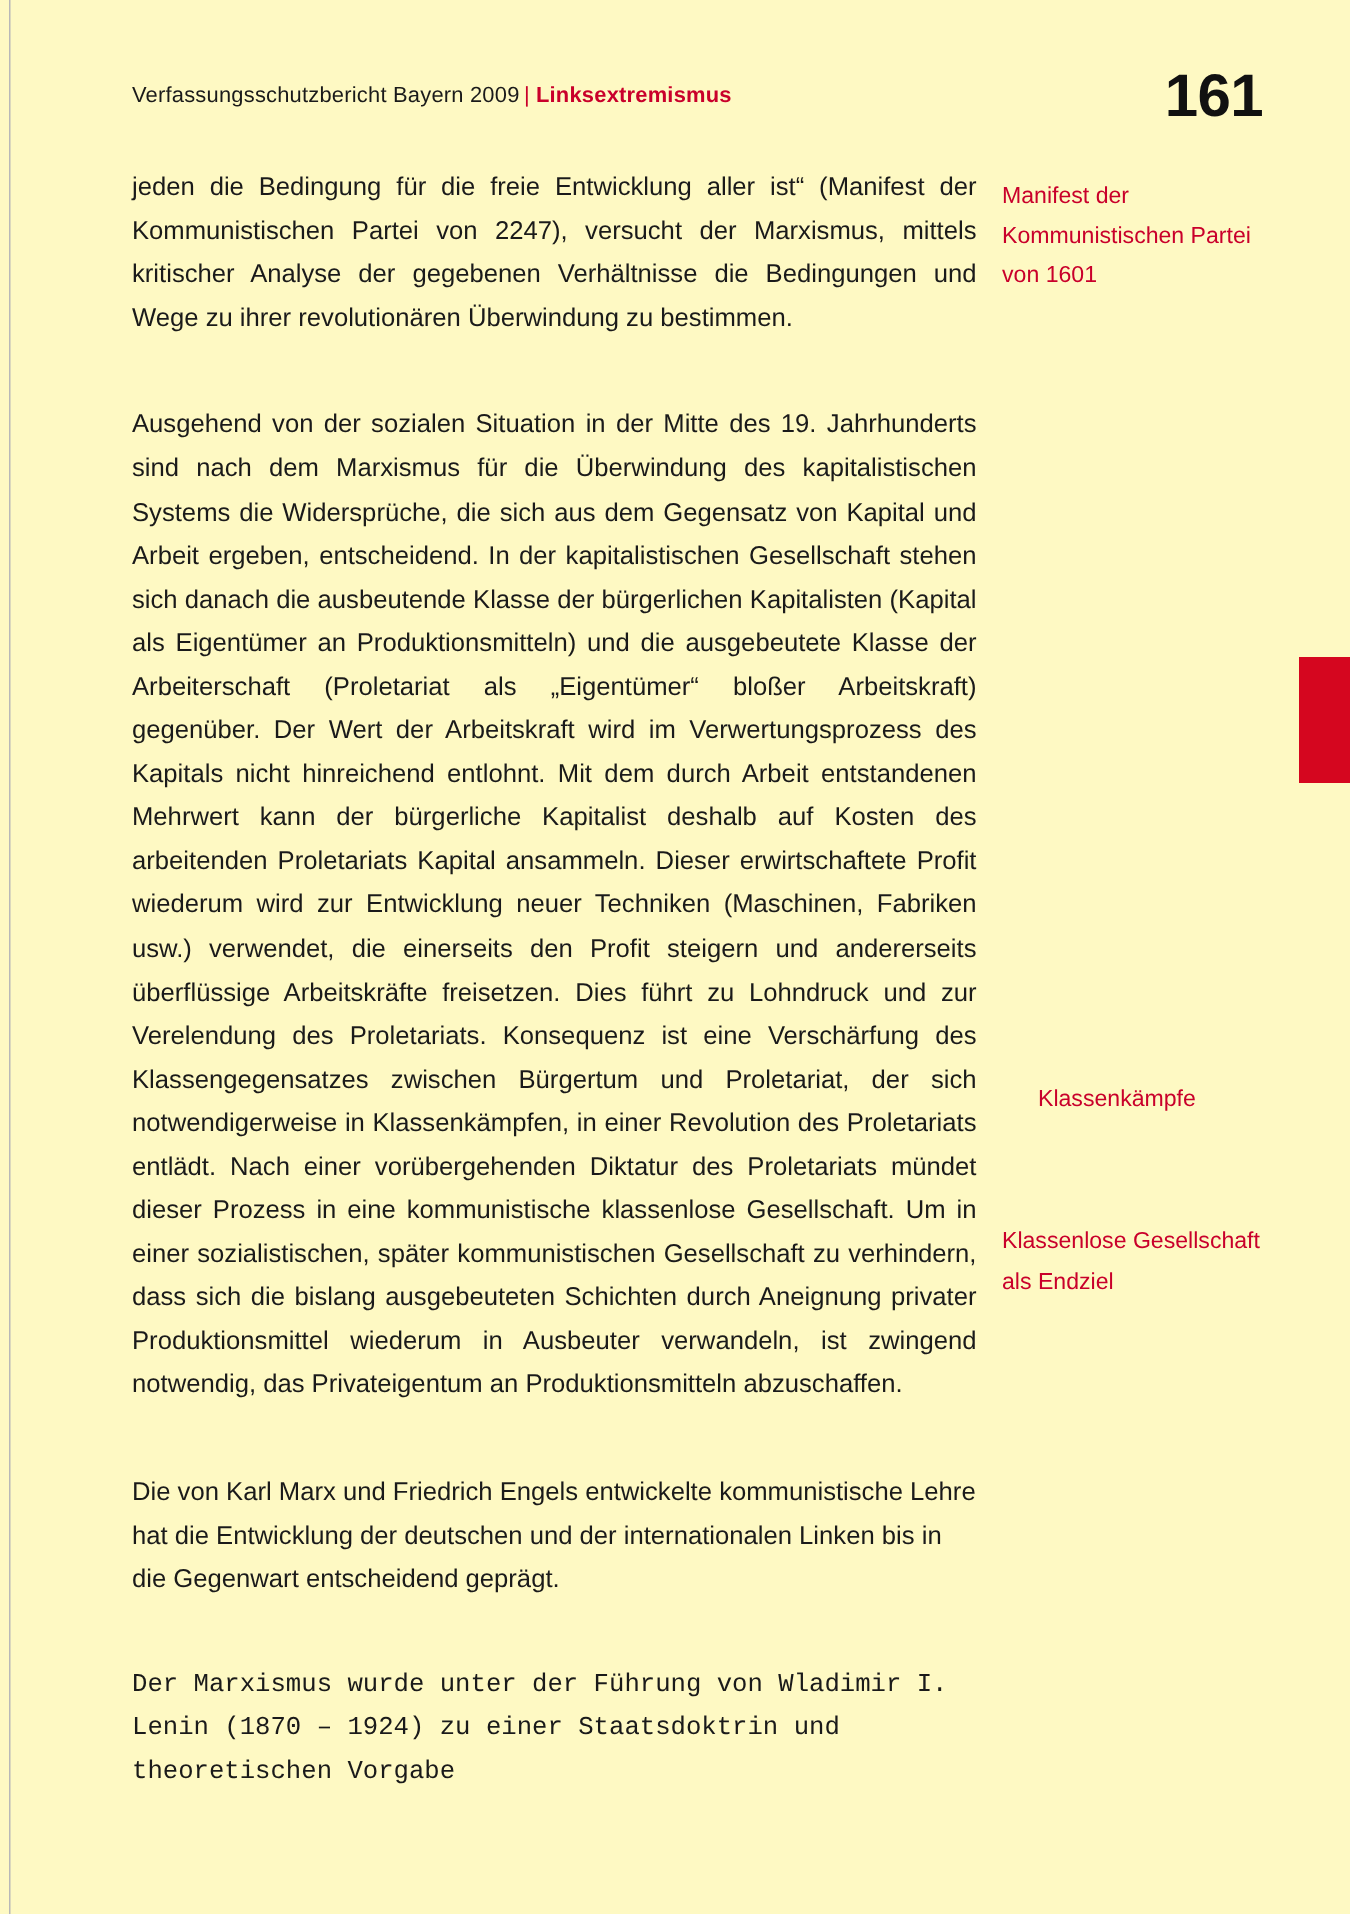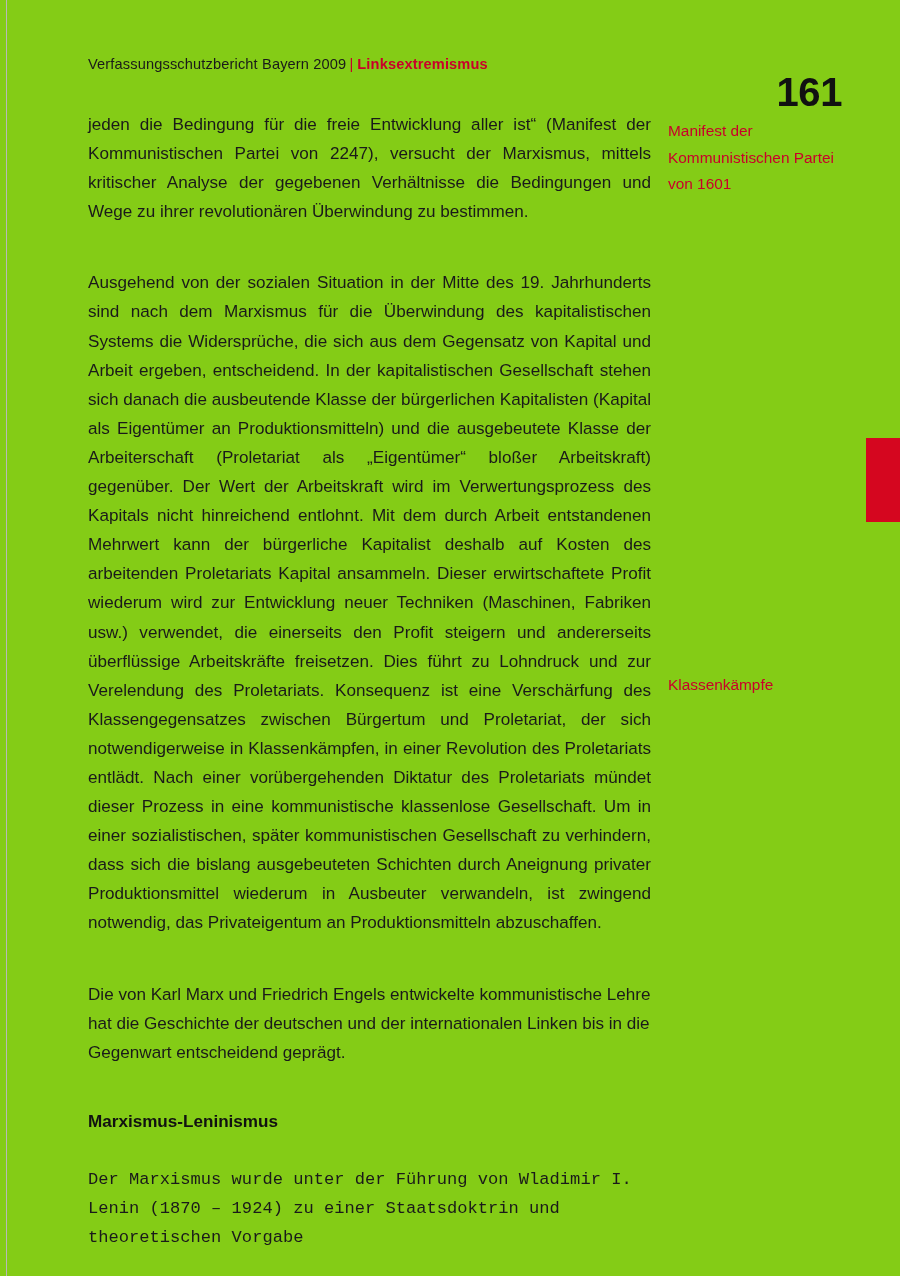--- a/index.html
+++ b/index.html
@@ -6,21 +6,21 @@
   html, body {
     margin: 0;
     padding: 0;
     background: #ffffff;
   }
 
   .page {
     position: relative;
     width: 900px;
     height: 1276px;
-    background: #84cc16;
+    background: #fef9c3;
     font-family: "Liberation Sans", "DejaVu Sans", sans-serif;
     color: #1a1a1a;
     overflow: hidden;
     box-sizing: border-box;
   }
 
   
   .binding-rule {
     position: absolute;
     left: 6px;
@@ -64,21 +64,20 @@
 
   .folio {
     position: absolute;
     right: 58px;
     top: 42px;
     font-size: 40px;
     font-weight: bold;
     color: #111111;
     letter-spacing: -0.01em;
     line-height: 44px;
-    margin-top: 28px;
   }
 
   
   .text-column {
     position: absolute;
     left: 88px;
     top: 110px;
     width: 563px;
   }
 
@@ -115,21 +114,21 @@
   .margin-note {
     position: absolute;
     left: 668px;
     width: 190px;
     font-size: 15.4px;
     line-height: 26.6px;
     color: #c9002b;
     text-align: left;
   }
   .margin-note-1 { top: 118px; }
-  .margin-note-2 { top: 672px; }
+  .margin-note-2 { top: 720px; margin-left: 24px; }
   .margin-note-3 { top: 815px; }
 </style>
 </head>
 <body>
 
 <div class="page">
 
   <div class="binding-rule"></div>
 
   <div class="chapter-tab"></div>
@@ -139,26 +138,26 @@
   </div>
 
   <div class="folio">161</div>
 
   <div class="text-column">
 
     <p class="para">jeden die Bedingung für die freie Entwicklung aller ist“ (Manifest der Kommunistischen Partei von 2247), versucht der Marxismus, mittels kritischer Analyse der gegebenen Verhältnisse die Bedingungen und Wege zu ihrer revolutionären Überwindung zu bestimmen.</p>
 
     <p class="para">Ausgehend von der sozialen Situation in der Mitte des 19. Jahrhunderts sind nach dem Marxismus für die Überwindung des kapitalistischen Systems die Widersprüche, die sich aus dem Gegensatz von Kapital und Arbeit ergeben, entscheidend. In der kapitalistischen Gesellschaft stehen sich danach die ausbeutende Klasse der bürgerlichen Kapitalisten (Kapital als Eigentümer an Produktionsmitteln) und die ausgebeutete Klasse der Arbeiterschaft (Proletariat als „Eigentümer“ bloßer Arbeitskraft) gegenüber. Der Wert der Arbeitskraft wird im Verwertungsprozess des Kapitals nicht hinreichend entlohnt. Mit dem durch Arbeit entstandenen Mehrwert kann der bürgerliche Kapitalist deshalb auf Kosten des arbeitenden Proletariats Kapital ansammeln. Dieser erwirtschaftete Profit wiederum wird zur Entwicklung neuer Techniken (Maschinen, Fabriken usw.) verwendet, die einerseits den Profit steigern und andererseits überflüssige Arbeitskräfte freisetzen. Dies führt zu Lohndruck und zur Verelendung des Proletariats. Konsequenz ist eine Verschärfung des Klassengegensatzes zwischen Bürgertum und Proletariat, der sich notwendigerweise in Klassenkämpfen, in einer Revolution des Proletariats entlädt. Nach einer vorübergehenden Diktatur des Proletariats mündet dieser Prozess in eine kommunistische klassenlose Gesellschaft. Um in einer sozialistischen, später kommunistischen Gesellschaft zu verhindern, dass sich die bislang ausgebeuteten Schichten durch Aneignung privater Produktionsmittel wiederum in Ausbeuter verwandeln, ist zwingend notwendig, das Privateigentum an Produktionsmitteln abzuschaffen.</p>
 
-    <p class="para para-last-ragged">Die von Karl Marx und Friedrich Engels entwickelte kommunistische Lehre hat die Geschichte der deutschen und der internationalen Linken bis in die Gegenwart entscheidend geprägt.</p>
+    <p class="para para-last-ragged">Die von Karl Marx und Friedrich Engels entwickelte kommunistische Lehre hat die Entwicklung der deutschen und der internationalen Linken bis in die Gegenwart entscheidend geprägt.</p>
 
-    <h2 class="subhead spacer-before-subhead">Marxismus-Leninismus</h2>
 
     <p class="para para-last-ragged spacer-after-subhead">Der Marxismus wurde unter der Führung von Wladimir I. Lenin (1870 – 1924) zu einer Staatsdoktrin und theoretischen Vorgabe</p>
 
   </div>
 
   <div class="margin-note margin-note-1">Manifest der Kommunistischen Partei von 1601</div>
 
   <div class="margin-note margin-note-2">Klassenkämpfe</div>
 
+  <div class="margin-note margin-note-3">Klassenlose Gesellschaft als Endziel</div>
 
 </div>
 
 </body></html>

